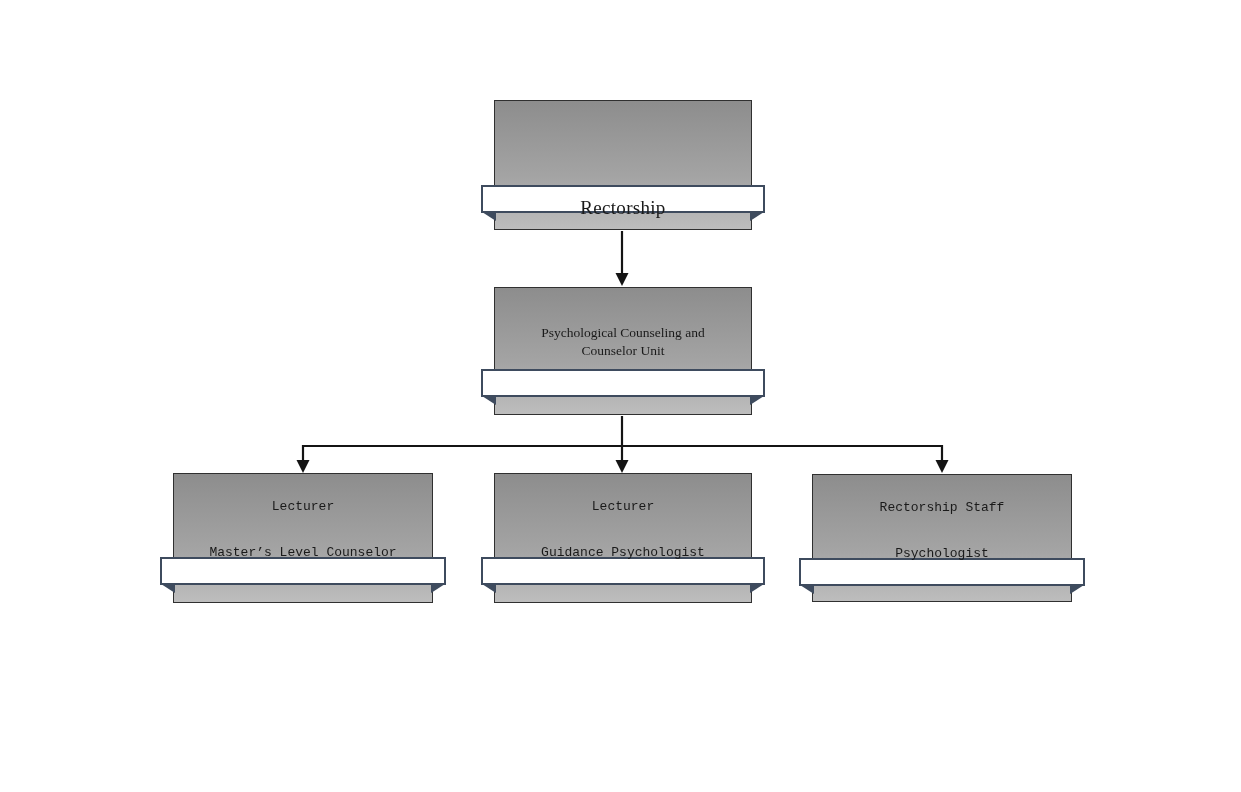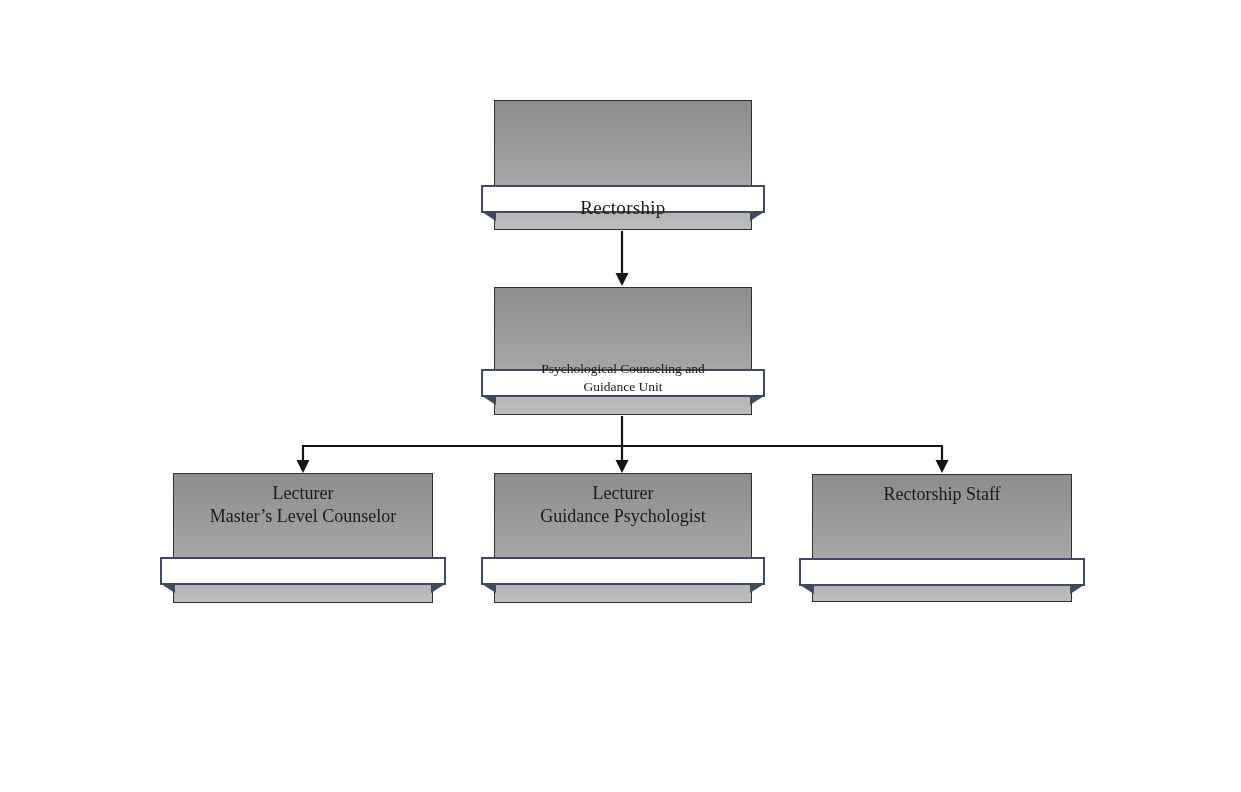--- a/index.html
+++ b/index.html
@@ -78,29 +78,29 @@
     font-size: 19px;
     font-weight: normal;
     line-height: 24px;
     letter-spacing: 0.3px;
     margin-top: 44px;
   }
   .n-unit .node-text {
     top: 37px;
     font-size: 13.5px;
     line-height: 18px;
-    margin-top: 36px;
   }
   .n-leaf .node-text {
-    top: 12px;
-    font-size: 18px;
+    top: 25px;
+    font-size: 13px;
     line-height: 17px;
+    font-family: Liberation Mono, monospace;
   }
   .n-leaf .line2 {
-    margin-top: 6px;
+    margin-top: 29px;
   }
 </style>
 </head>
 <body>
 
 <div class="canvas">
 
   <svg class="connectors" width="1241" height="792" viewBox="0 0 1241 792">
     <g stroke="#141414" stroke-width="2.2" fill="none" stroke-linejoin="miter">
       <path d="M622,231 V273"></path>
@@ -125,21 +125,21 @@
     </div>
   </div>
 
   <div class="node n-unit" style="left:481px; top:287px; width:284px; height:129px; --banner-top:82px;">
     <div class="node-main" style="height:128px;"></div>
     <div class="fold fold-left"></div>
     <div class="fold fold-right"></div>
     <div class="node-banner"></div>
     <div class="node-text">
       <div class="line1">Psychological Counseling and</div>
-      <div class="line2">Guidance Unit</div>
+      <div class="line2">Counselor Unit</div>
     </div>
   </div>
 
   <div class="node n-leaf" style="left:160px; top:473px; width:286px; height:130px; --banner-top:84px;">
     <div class="node-main"></div>
     <div class="fold fold-left"></div>
     <div class="fold fold-right"></div>
     <div class="node-banner"></div>
     <div class="node-text">
       <div class="line1">Lecturer</div>
@@ -158,16 +158,17 @@
     </div>
   </div>
 
   <div class="node n-leaf" style="left:799px; top:474px; width:286px; height:129px; --banner-top:84px;">
     <div class="node-main" style="height:128px;"></div>
     <div class="fold fold-left"></div>
     <div class="fold fold-right"></div>
     <div class="node-banner"></div>
     <div class="node-text">
       <div class="line1">Rectorship Staff</div>
+      <div class="line2">Psychologist</div>
     </div>
   </div>
 
 </div>
 
 </body></html>

